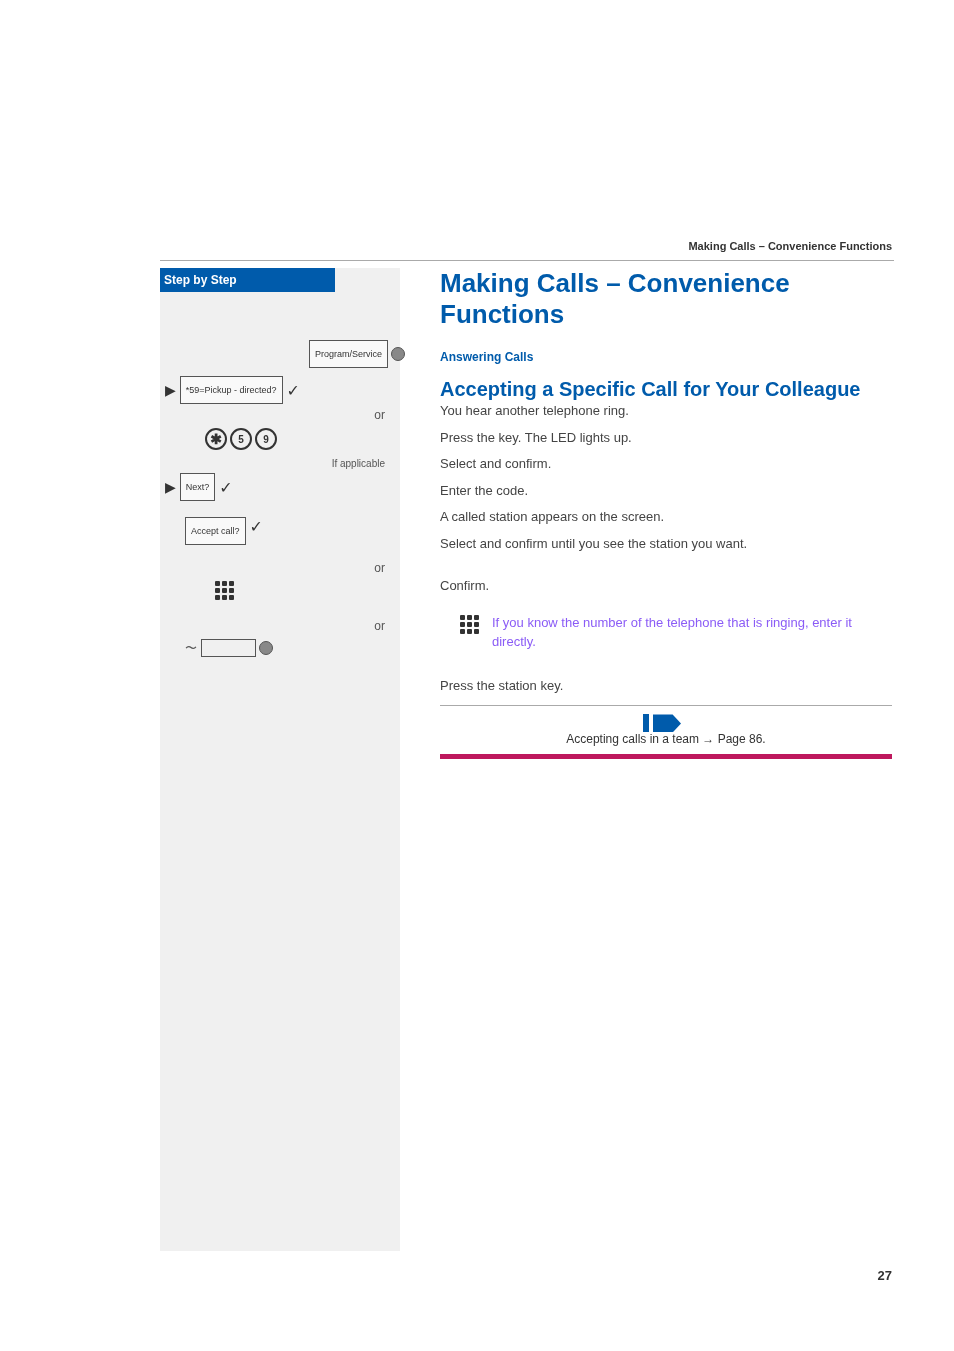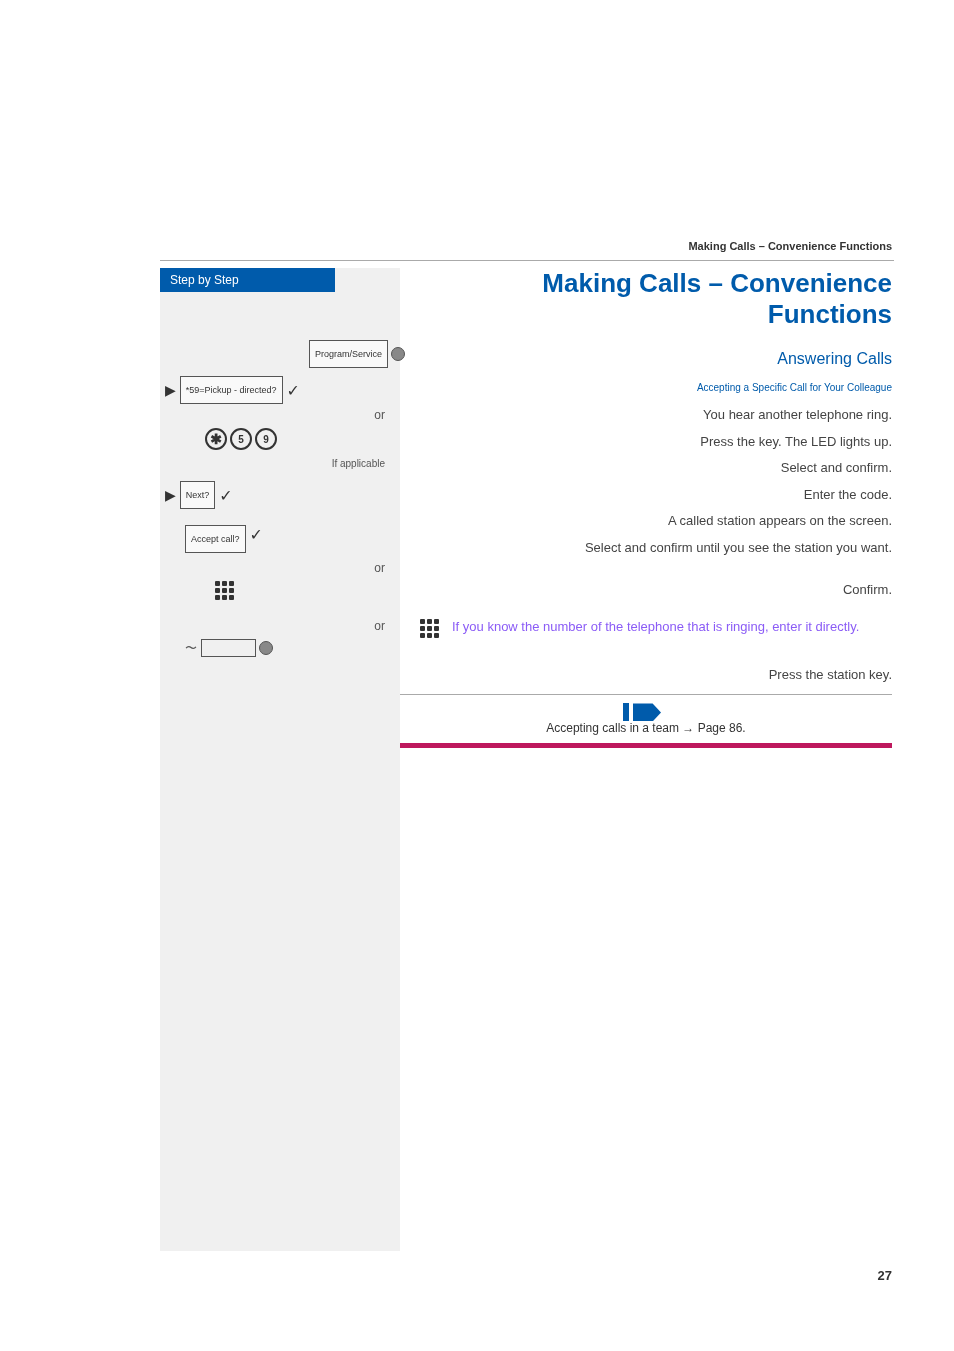--- a/index.html
+++ b/index.html
@@ -44,53 +44,52 @@
 
     
     .step-by-step-box {
       position: absolute;
       top: 268px;
       left: 160px;
       width: 175px;
       background: #005BAB;
       color: #fff;
       font-size: 12px;
-      font-weight: normal;
-      padding: 5px 10px;
+      font-weight: bold;
+      padding: 5px 4px;
     }
 
     
     .main-content {
       position: absolute;
       top: 268px;
-      left: 400px;
+      left: 440px;
       right: 62px;
-      text-align: right;
     }
 
     .main-title {
       font-size: 26px;
       font-weight: bold;
       color: #005BAB;
       line-height: 1.2;
       margin-bottom: 20px;
     }
 
     .section-title {
-      font-size: 16px;
-      font-weight: normal;
+      font-size: 12px;
+      font-weight: bold;
       color: #005BAB;
       margin-bottom: 14px;
     }
 
     .subsection-title {
-      font-size: 10px;
-      font-weight: normal;
+      font-size: 20px;
+      font-weight: bold;
       color: #005BAB;
-      margin-bottom: 12px;
+      margin-bottom: 0;
     }
 
     .instruction-list {
       list-style: none;
       padding: 0;
     }
 
     .instruction-list li {
       font-size: 13px;
       color: #444;
@@ -168,21 +167,21 @@
 
     .code-circle.star {
       font-size: 14px;
     }
 
     .if-applicable-label {
       font-size: 10px;
       color: #555;
       text-align: right;
       padding-right: 20px;
-      margin-bottom: 12px;
+      margin-bottom: 4px;
     }
 
     
     .keypad-icon {
       width: 22px;
       height: 22px;
       display: grid;
       grid-template-columns: repeat(3, 6px);
       grid-template-rows: repeat(3, 6px);
       gap: 1px;
@@ -364,21 +363,21 @@
     </div>
 
     <div class="if-applicable-label">If applicable</div>
 
     <div style="display:flex; align-items:center; margin-bottom: 16px;">
       <span class="arrow-right">▶</span>
       <span class="btn-label">Next?</span>
       <span class="checkmark">✓</span>
     </div>
 
-    <div style="display:flex; align-items:flex-start; margin-bottom: 8px;">
+    <div style="display:flex; align-items:flex-start; margin-bottom: 16px;">
       <span class="btn-label" style="margin-left: 20px;">Accept call?</span>
       <span class="checkmark">✓</span>
     </div>
 
     <div class="or-text">or</div>
 
     <div style="display:flex; align-items:center; margin-bottom: 16px; margin-left: 30px;">
       <div class="keypad-icon">
         <div class="keypad-dot"></div>
           <div class="keypad-dot"></div>

